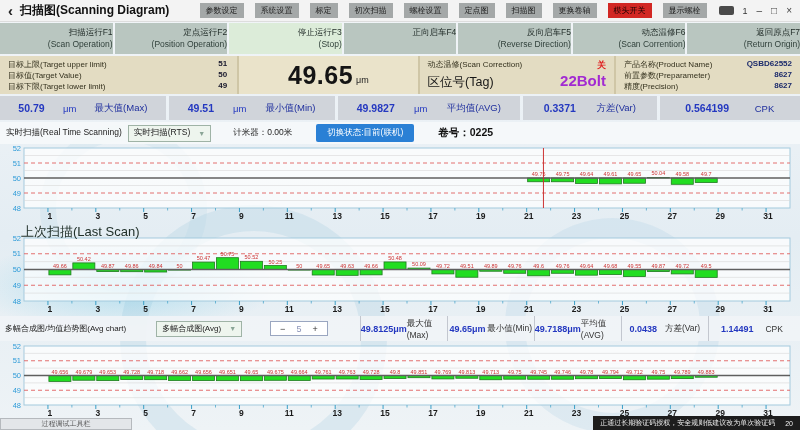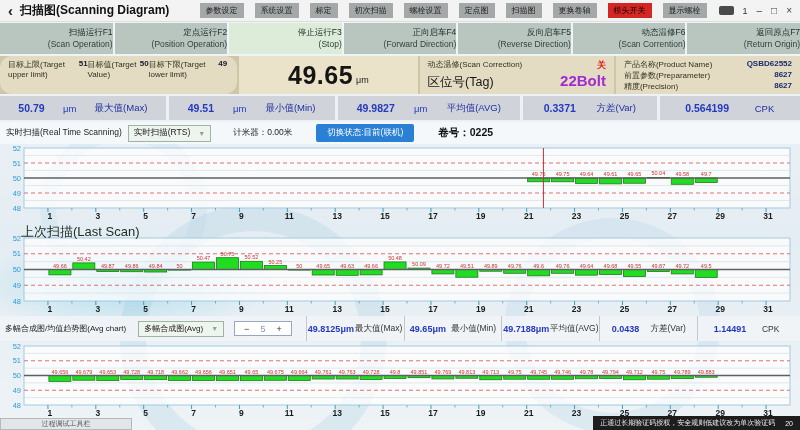--- a/index.html
+++ b/index.html
@@ -30,21 +30,21 @@
   
   .tabs{position:absolute;top:23px;left:0;right:0;height:31px;display:flex;gap:2px;z-index:6;}
   .tab{flex:1;background:#b9c6c0;text-align:right;font-size:8.5px;line-height:1.45;padding-top:3px;color:#1f2a26;cursor:pointer;}
   .tab.active{background:#dcecd9;}
   .tab .cn{display:block;}
   .tab .en{display:block;color:#30403a;}
 
   
   .inforow{position:absolute;top:56px;left:0;right:0;height:38px;display:flex;gap:2px;background:#cfc6a6;z-index:6;}
   .panel{background:#e3dcc2;box-sizing:border-box;}
-  .p-target{flex:1.5;display:flex;flex-direction:row;justify-content:space-between;padding:3px 10px 3px 8px;border-radius:12px;}
+  .p-target{flex:1.5;display:flex;flex-direction:column;justify-content:space-between;padding:3px 10px 3px 8px;}
   .trow{display:flex;justify-content:space-between;font-size:8px;color:#33301d;}
   .tval{color:#17172c;font-weight:bold;}
   .p-big{flex:1.22;display:flex;align-items:center;justify-content:center;background:#eae3ca;}
   .bigv{font-size:25px;font-weight:bold;color:#141414;letter-spacing:0.5px;}
   .bigu{font-size:9px;color:#222;margin-left:3px;margin-top:10px;}
   .p-corr{flex:1.22;display:flex;flex-direction:column;justify-content:space-between;padding:3px 8px;}
   .corr-top{display:flex;justify-content:space-between;font-size:8px;color:#33301d;}
   .corr-status{color:#e02020;font-weight:bold;font-size:9px;}
   .corr-bot{display:flex;justify-content:space-between;align-items:baseline;}
   .tag-label{font-size:12.5px;color:#161616;}
@@ -71,21 +71,21 @@
   .swbtn{background:#2a80d5;color:#fff;padding:3px 11px;border-radius:2px;font-size:8.5px;margin-left:24px;cursor:pointer;}
   .roll{margin-left:24px;font-weight:bold;font-size:10.5px;color:#111;}
 
   
   .chart{position:absolute;left:2px;z-index:4;}
   #chart0{top:146px;} #chart1{top:236px;} #chart2{top:344px;}
   .seclabel{position:absolute;top:223px;left:21px;font-size:13px;color:#20302a;z-index:6;}
 
   
   .avgrow{position:absolute;top:316px;left:0;right:0;height:25px;display:flex;align-items:center;
-          padding:0 5px;box-sizing:border-box;gap:6px;background:rgba(240,243,246,0.94);z-index:6;font-size:8px;color:#222;}
+          padding:0 5px;box-sizing:border-box;gap:24px;background:rgba(240,243,246,0.94);z-index:6;font-size:8px;color:#222;}
   .stepper{border:1px solid #9aa6c0;background:#fff;display:flex;align-items:center;gap:11px;padding:1.5px 9px;font-size:9px;margin-left:4px;}
   .stepbtn{cursor:pointer;color:#333;}
   .step-val{color:#8a93b8;}
   .avgstats{flex:1;display:flex;align-self:stretch;align-items:stretch;margin-left:8px;}
   .avseg{flex:1;display:flex;align-items:center;justify-content:space-evenly;border-left:1px solid #c3c7cf;}
   .avv{color:#2438c0;font-size:9px;font-weight:bold;}
   .avl{color:#333;font-size:8.5px;}
 
   
   .dbgbtn{position:absolute;left:0;bottom:0;width:132px;height:12px;background:#e3e6e9;border:1px solid #b5b9bd;
@@ -134,21 +134,20 @@
       <div class="tab">
         <span class="cn">定点运行F2</span>
         <span class="en">(Position Operation)</span>
       </div>
       <div class="tab active">
         <span class="cn">停止运行F3</span>
         <span class="en">(Stop)</span>
       </div>
       <div class="tab">
         <span class="cn">正向启车F4</span>
-        <span class="en">(Forward Direction)</span>
       </div>
       <div class="tab">
         <span class="cn">反向启车F5</span>
         <span class="en">(Reverse Direction)</span>
       </div>
       <div class="tab">
         <span class="cn">动态温修F6</span>
         <span class="en">(Scan Corrention)</span>
       </div>
       <div class="tab">

